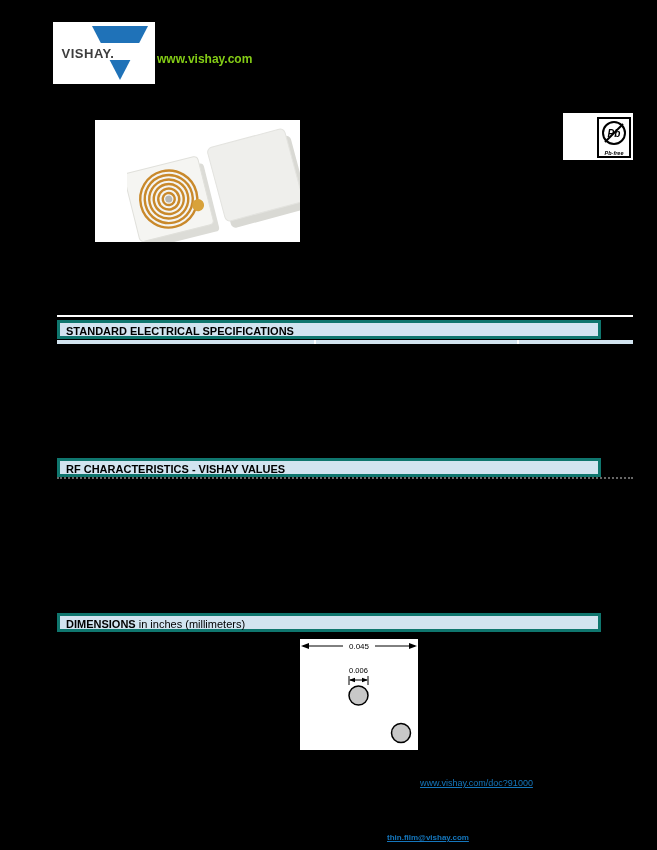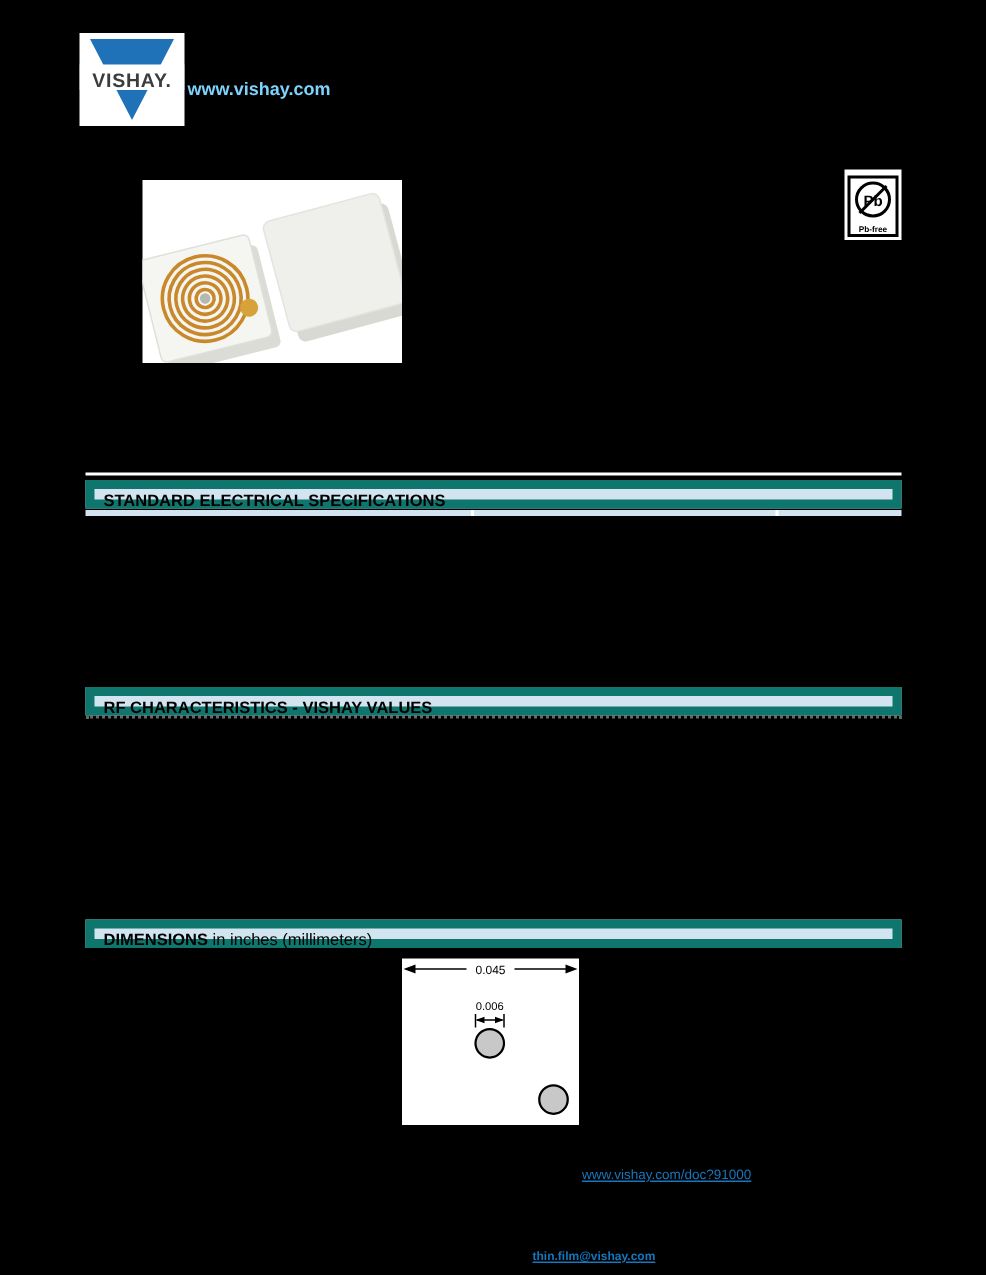--- a/index.html
+++ b/index.html
@@ -1,34 +1,34 @@
 <!DOCTYPE html>
 <html><head>
 <meta charset="utf-8">
 <style>
   html,body{margin:0;padding:0;background:#000;}
   body{width:657px;height:850px;position:relative;overflow:hidden;
        font-family:"Liberation Sans", sans-serif;}
-  .abs{position:absolute;}
+  .abs{position:absolute;padding-left:32px;}
 
   
   .logo-box{left:53px;top:22px;width:70px;height:62px;background:#fff;}
   .logo-word{position:absolute;left:0;top:24px;width:70px;text-align:center;
              font-weight:bold;font-size:13px;color:#3d3d3d;letter-spacing:.5px;}
   .site-link{left:125px;top:52px;font-size:12px;font-weight:bold;
-             color:#7dd3fc;text-decoration:none;}
+             color:#84cc16;text-decoration:none;}
 
   
   .photo{left:95px;top:120px;width:173px;height:122px;background:#fff;}
 
   
-  .pb-badge{left:563px;top:113px;width:38px;height:47px;background:#fff;}
+  .pb-badge{left:563px;top:113px;width:38px;height:47px;background:#fff;font-style:italic;}
 
   
-  .bar{left:57px;width:544px;height:19px;background:#d2e4f0;border:6px solid #0f766e;
+  .bar{left:57px;width:544px;height:19px;background:#d2e4f0;border:3px solid #0f766e;
        box-sizing:border-box;color:#000;font-size:11px;font-weight:bold;
        line-height:16px;padding-left:6px;}
   .bar .rest{font-weight:normal;}
   .rule-white{left:57px;top:315px;width:544px;height:2px;background:#fff;}
   .strip{left:57px;top:340px;width:544px;height:4px;background:#d2e4f0;}
   .strip .divider{position:absolute;top:0;width:2px;height:4px;background:#fff;}
   .dashed-line{left:57px;top:477px;width:544px;height:0;
                border-top:2px dotted #8a8a8a;opacity:.75;}
 
   

